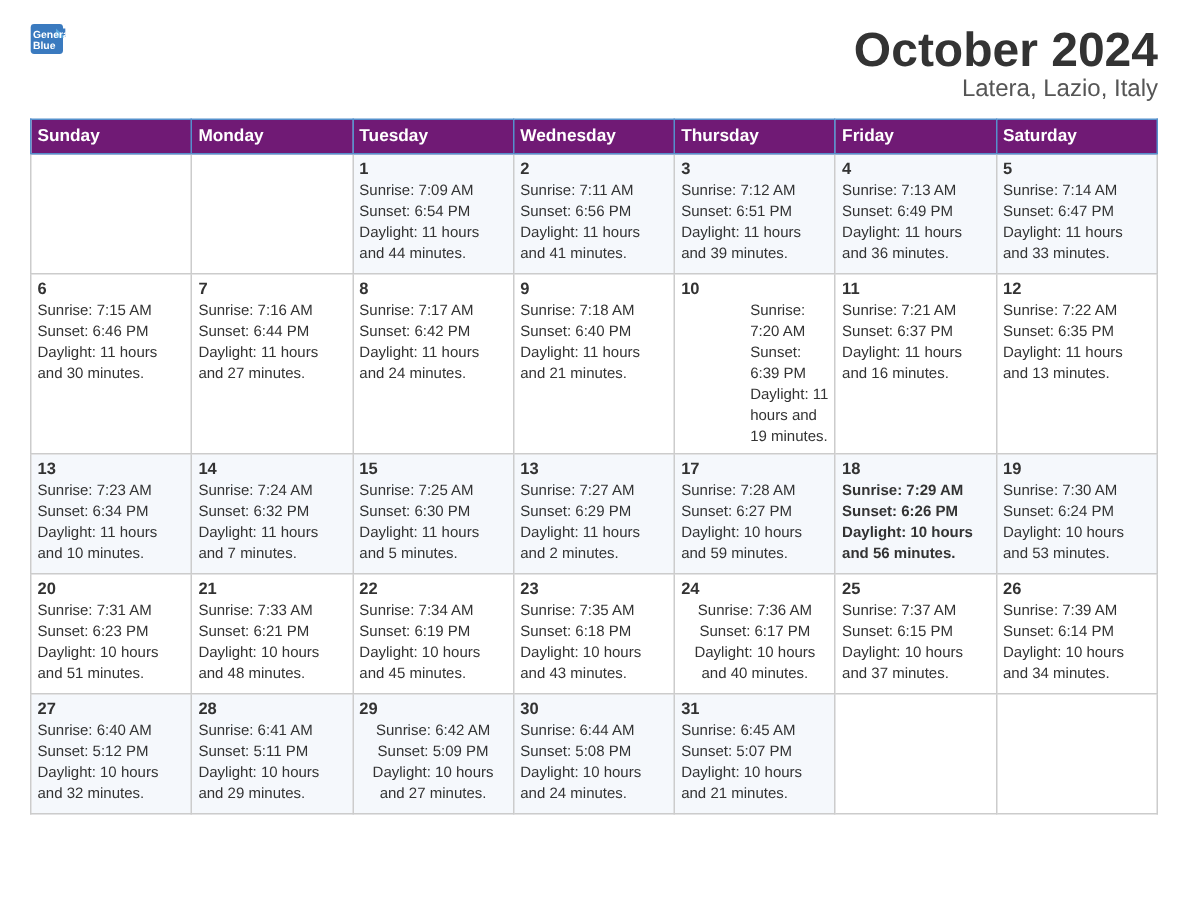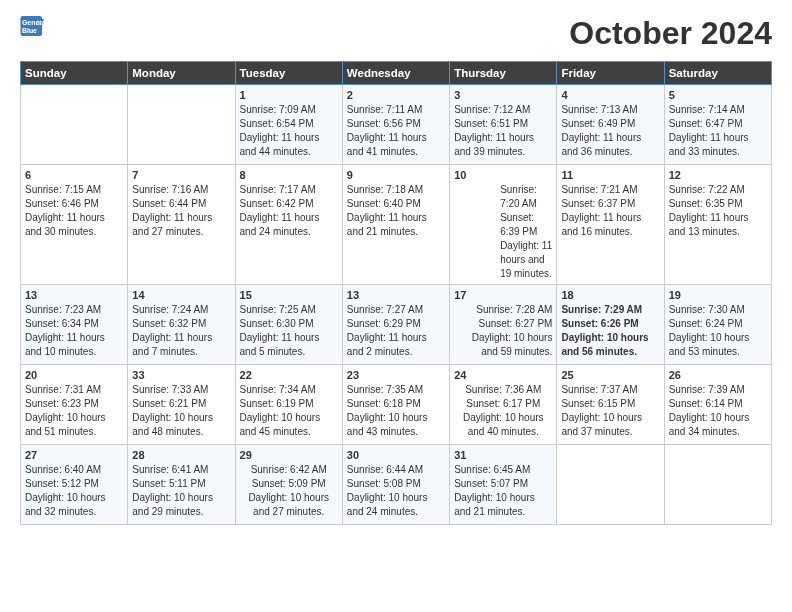--- a/index.html
+++ b/index.html
@@ -44,21 +44,21 @@
       font-weight: normal;
       color: #555;
     }
     table {
       width: 100%;
       border-collapse: collapse;
       flex: 1;
       table-layout: fixed;
     }
     thead tr th {
-      background: #404040;
+      background: #701a75;
       color: #fff;
       font-size: 11.5px;
       font-weight: bold;
       padding: 5px 4px;
       text-align: left;
       border: 1px solid #5590cc;
     }
     tbody tr td {
       border: 1px solid #ccc;
       vertical-align: top;
@@ -92,20 +92,21 @@
       <svg class="logo-icon" viewBox="0 0 30 26">
         <rect x="0" y="0" width="28" height="26" rx="3" fill="#3a7abf"></rect>
         <polygon points="22,4 30,4 30,12" fill="#3a7abf"></polygon>
         <polygon points="22,4 30,12 22,12" fill="#5aaae0"></polygon>
         <text x="2" y="12" font-size="9" font-weight="bold" fill="white" font-family="Arial">General</text>
         <text x="2" y="22" font-size="9" font-weight="bold" fill="white" font-family="Arial">Blue</text>
       </svg>
     </div>
     <div class="title-block">
       <h1>October 2024</h1>
+      <h2>Latera, Lazio, Italy</h2>
     </div>
   </div>
 
   <table>
     <thead>
       <tr>
       <th>Sunday</th>
           <th>Monday</th>
           <th>Tuesday</th>
           <th>Wednesday</th>
@@ -213,21 +214,21 @@
 Daylight: 11 hours and 5 minutes.</div>
           </td>
           <td>
             <span class="day-num">13</span>
             <div class="day-info" style="white-space: pre-line;">Sunrise: 7:27 AM
 Sunset: 6:29 PM
 Daylight: 11 hours and 2 minutes.</div>
           </td>
           <td>
             <span class="day-num">17</span>
-            <div class="day-info" style="white-space: pre-line; text-align: right;">Sunrise: 7:28 AM
+            <div class="day-info" style="white-space: pre-line;">Sunrise: 7:28 AM
 Sunset: 6:27 PM
 Daylight: 10 hours and 59 minutes.</div>
           </td>
           <td>
             <span class="day-num">18</span>
             <div class="day-info" style="white-space: pre-line; font-weight: bold;">Sunrise: 7:29 AM
 Sunset: 6:26 PM
 Daylight: 10 hours and 56 minutes.</div>
           </td>
           <td>
@@ -238,21 +239,21 @@
           </td>
         </tr>
         <tr>
           <td>
             <span class="day-num">20</span>
             <div class="day-info" style="white-space: pre-line;">Sunrise: 7:31 AM
 Sunset: 6:23 PM
 Daylight: 10 hours and 51 minutes.</div>
           </td>
           <td>
-            <span class="day-num">33</span>
+            <span class="day-num">21</span>
             <div class="day-info" style="white-space: pre-line;">Sunrise: 7:33 AM
 Sunset: 6:21 PM
 Daylight: 10 hours and 48 minutes.</div>
           </td>
           <td>
             <span class="day-num">22</span>
             <div class="day-info" style="white-space: pre-line;">Sunrise: 7:34 AM
 Sunset: 6:19 PM
 Daylight: 10 hours and 45 minutes.</div>
           </td>

